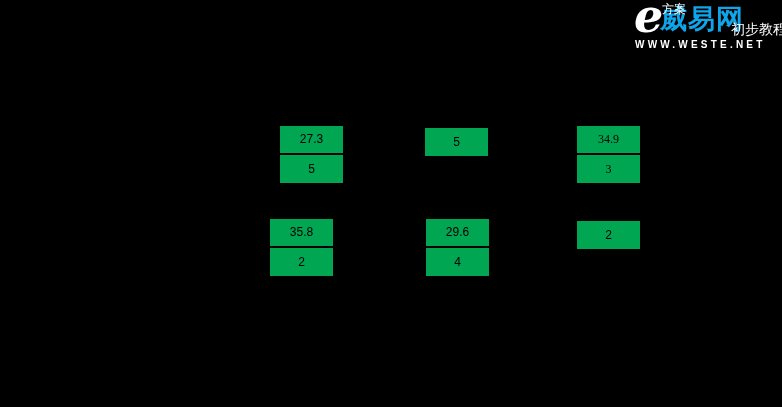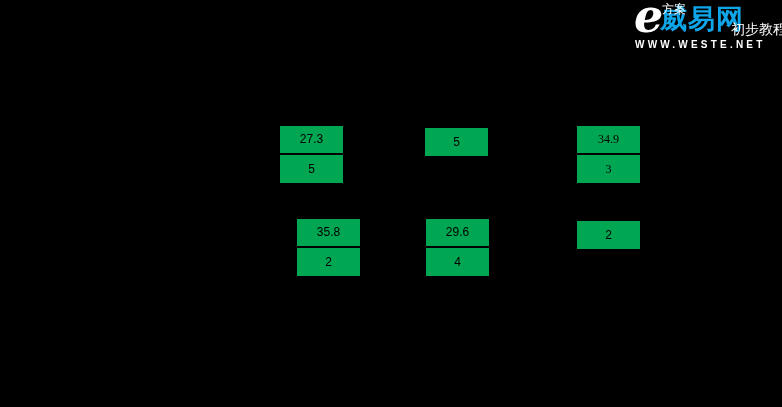--- a/index.html
+++ b/index.html
@@ -93,21 +93,21 @@
   .cell.bottom {
     margin-top: 2px;
     height: 28px;
     line-height: 28px;
   }
 
   
   .r0c0 { left: 280px; top: 126px; }
   .r0c1 { left: 425px; top: 126px; }
   .r0c2 { left: 577px; top: 126px; font-family: Liberation Serif, serif; }
-  .r1c0 { left: 297px; top: 219px; border-radius: 21px; }
+  .r1c0 { left: 270px; top: 219px; border-radius: 21px; }
   .r1c1 { left: 426px; top: 219px; border-radius: 27px; }
   .r1c2 { left: 577px; top: 219px; }
 </style>
 </head>
 <body>
 
 <div class="stage">
 
   <div class="logo">
     <span class="logo-e">e</span>

